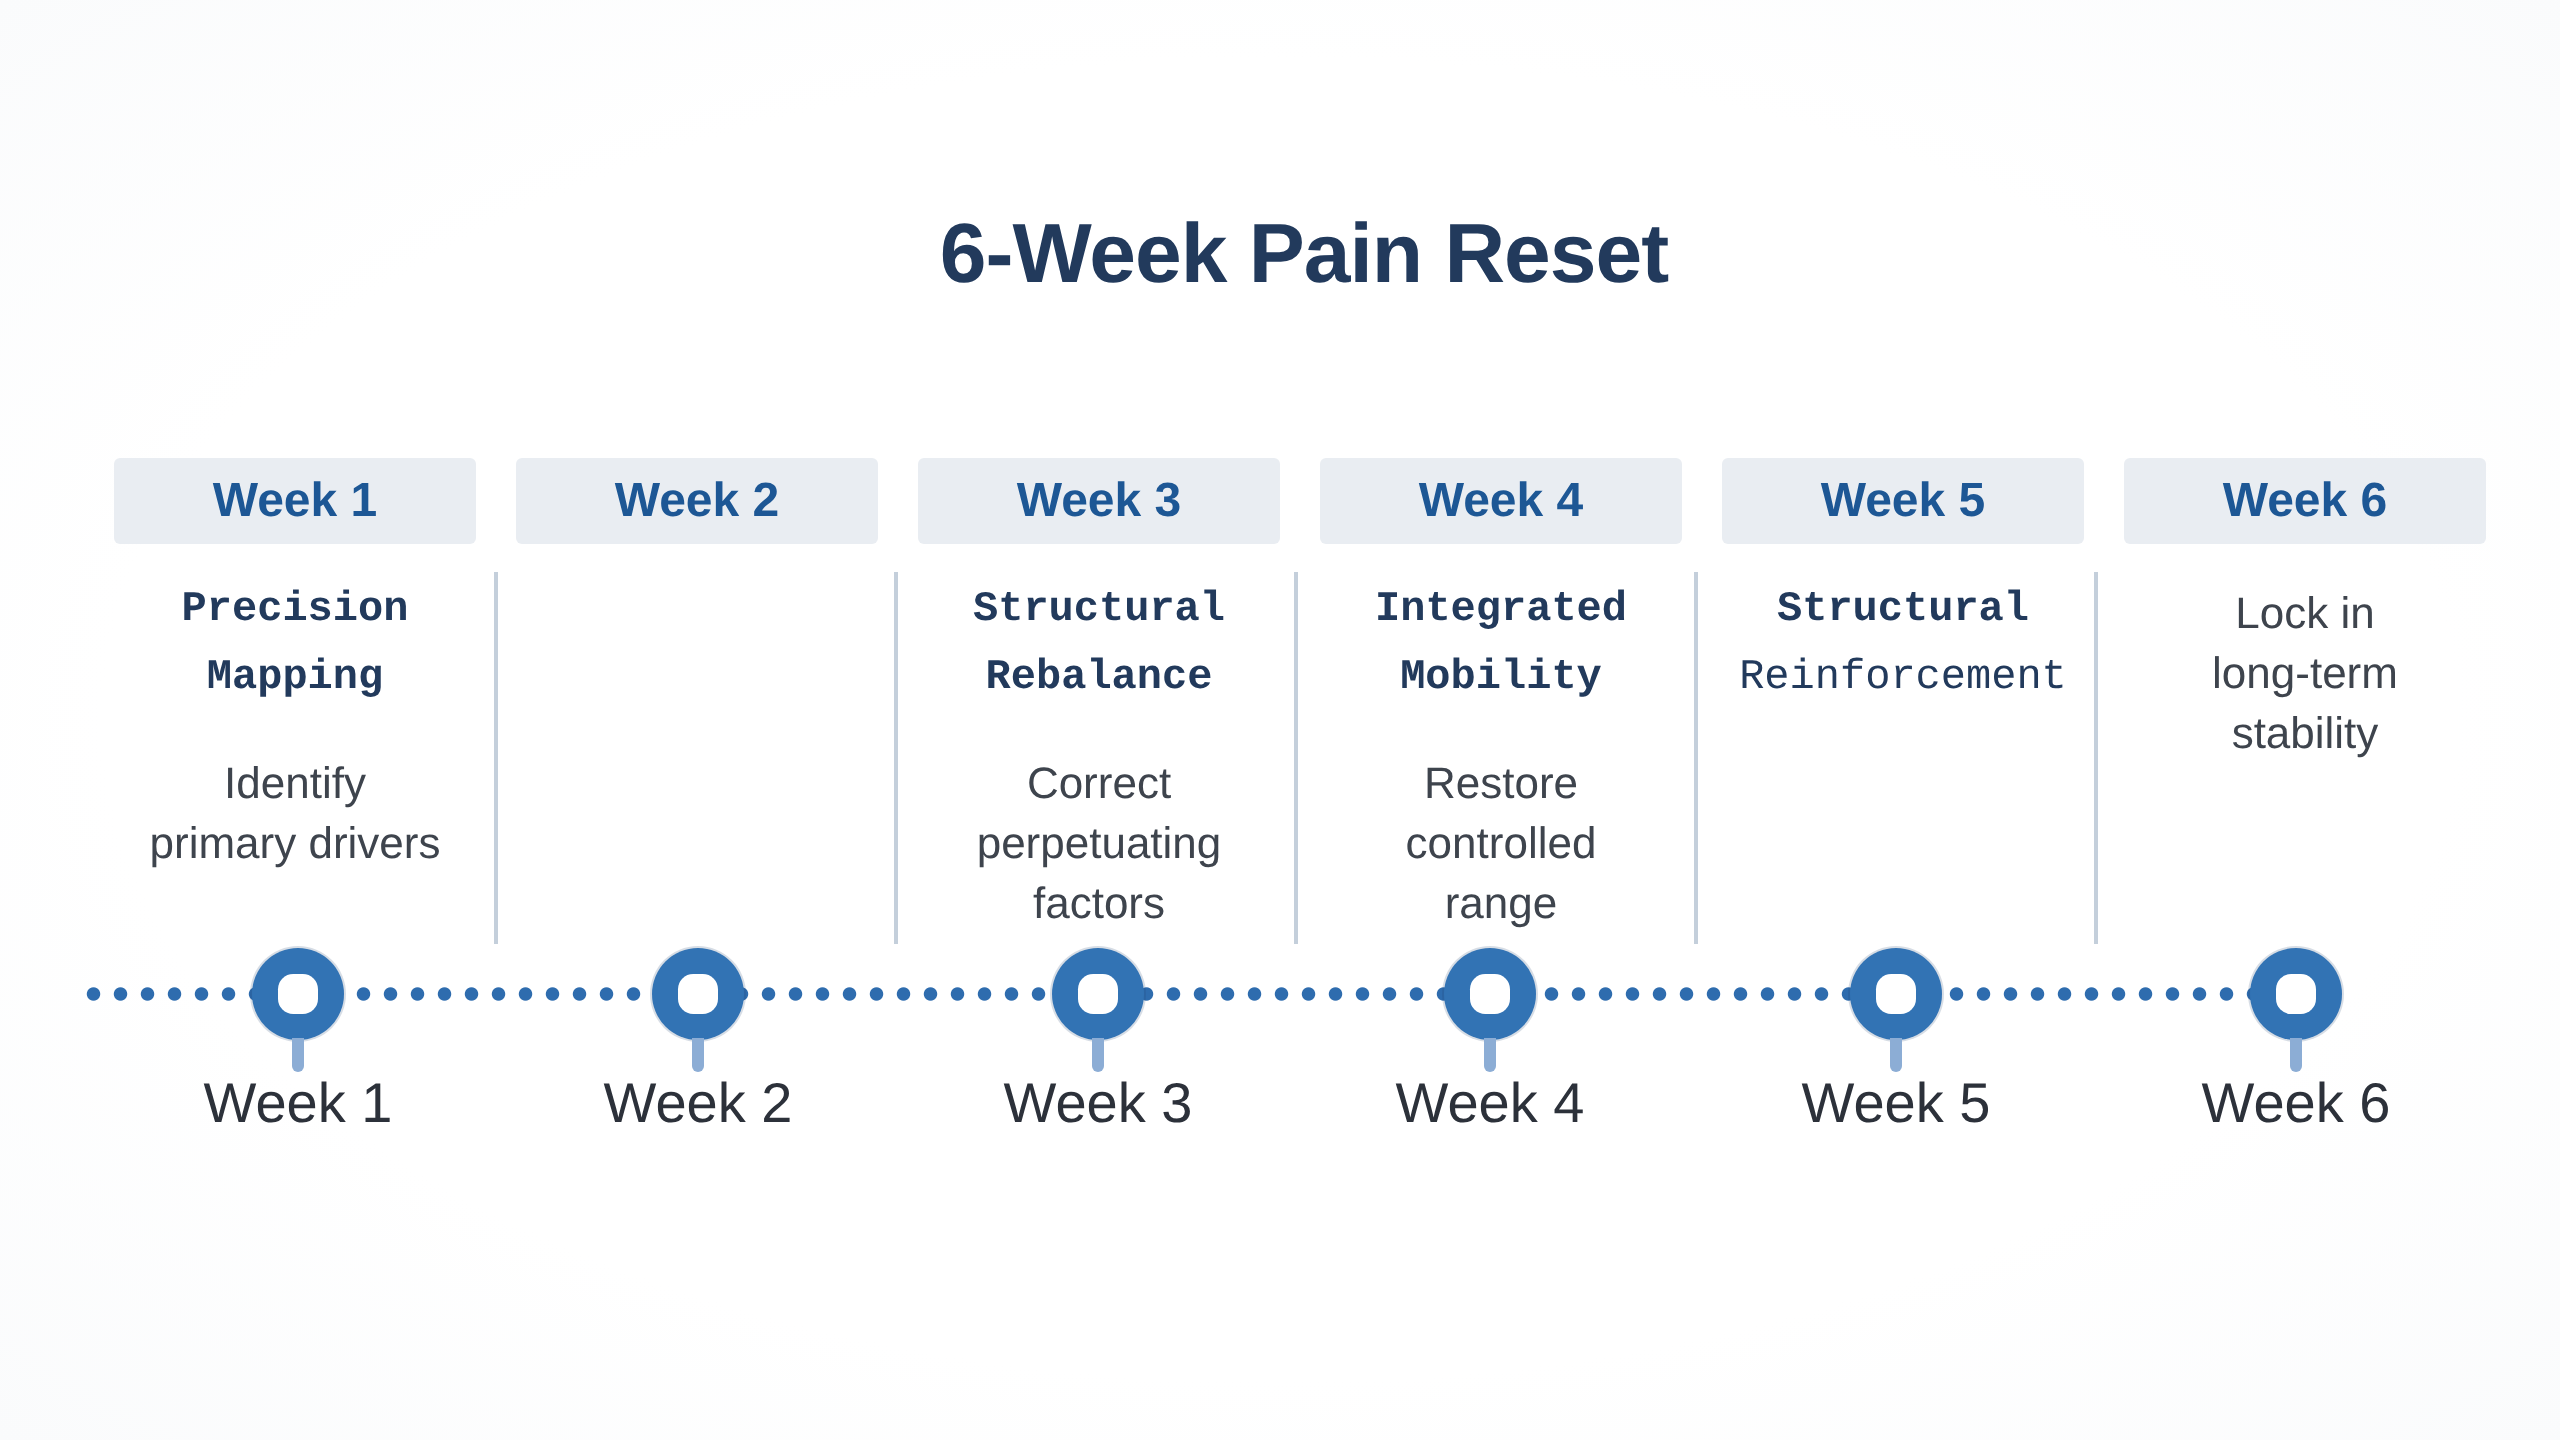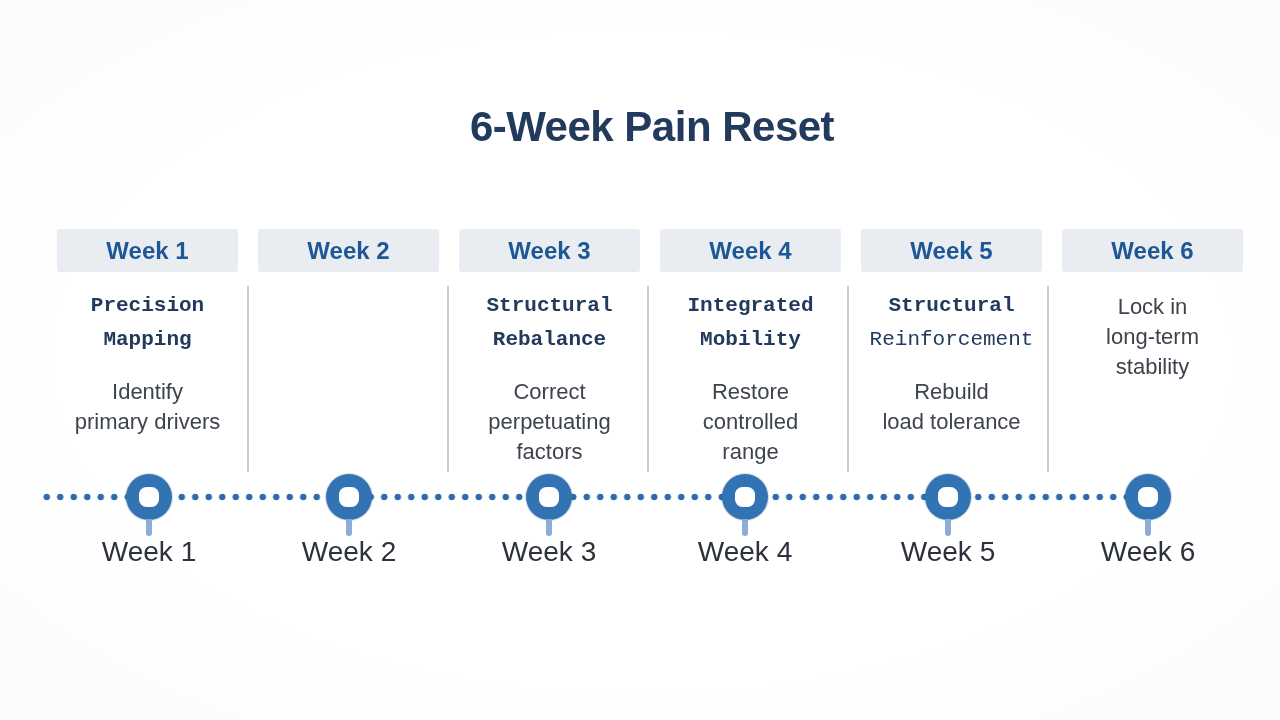--- a/index.html
+++ b/index.html
@@ -107,22 +107,20 @@
 controlled
 range</div>
     </div>
 
     <div class="col">
       <div class="badge">Week 5</div>
       <div class="col-title">
         <span class="t-main">Structural</span>
         <span class="t-light">Reinforcement</span>
       </div>
-      <div class="col-desc">Rebuild
-load tolerance</div>
     </div>
 
     <div class="col">
       <div class="badge">Week 6</div>
       <div class="col-desc">Lock in
 long-term
 stability</div>
     </div>
 
   </div>

